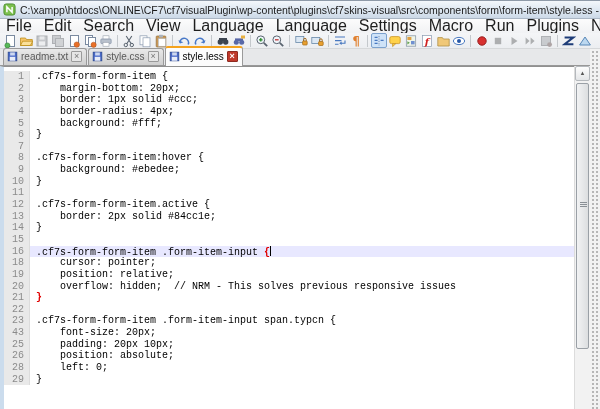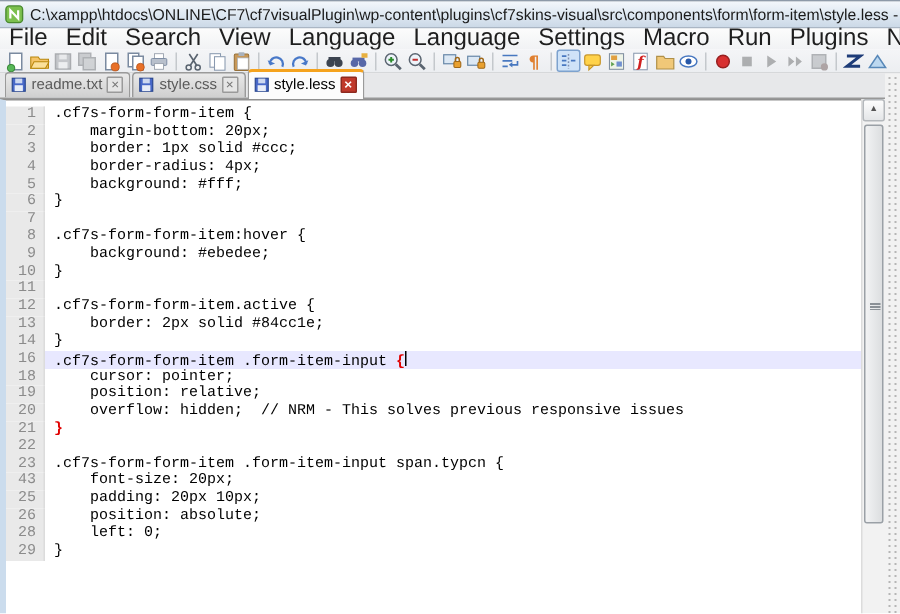--- a/index.html
+++ b/index.html
@@ -369,20 +369,21 @@
       <div class="crow"><span class="lnum">5</span><span class="ccode"><span>    background: #fff;</span></span></div>
       <div class="crow"><span class="lnum">6</span><span class="ccode"><span>}</span></span></div>
       <div class="crow"><span class="lnum">7</span><span class="ccode"><span></span></span></div>
       <div class="crow"><span class="lnum">8</span><span class="ccode"><span>.cf7s-form-form-item:hover {</span></span></div>
       <div class="crow"><span class="lnum">9</span><span class="ccode"><span>    background: #ebedee;</span></span></div>
       <div class="crow"><span class="lnum">10</span><span class="ccode"><span>}</span></span></div>
       <div class="crow"><span class="lnum">11</span><span class="ccode"><span></span></span></div>
       <div class="crow"><span class="lnum">12</span><span class="ccode"><span>.cf7s-form-form-item.active {</span></span></div>
       <div class="crow"><span class="lnum">13</span><span class="ccode"><span>    border: 2px solid #84cc1e;</span></span></div>
       <div class="crow"><span class="lnum">14</span><span class="ccode"><span>}</span></span></div>
+      <div class="crow"><span class="lnum">15</span><span class="ccode"><span></span></span></div>
       <div class="crow current"><span class="lnum">16</span><span class="ccode"><span>.cf7s-form-form-item .form-item-input </span><span class="redbrace">{</span><span class="caret"></span></span></div>
       <div class="crow"><span class="lnum">18</span><span class="ccode"><span>    cursor: pointer;</span></span></div>
       <div class="crow"><span class="lnum">19</span><span class="ccode"><span>    position: relative;</span></span></div>
       <div class="crow"><span class="lnum">20</span><span class="ccode"><span>    overflow: hidden;  // NRM - This solves previous responsive issues</span></span></div>
       <div class="crow"><span class="lnum">21</span><span class="ccode"><span></span><span class="redbrace">}</span></span></div>
       <div class="crow"><span class="lnum">22</span><span class="ccode"><span></span></span></div>
       <div class="crow"><span class="lnum">23</span><span class="ccode"><span>.cf7s-form-form-item .form-item-input span.typcn {</span></span></div>
       <div class="crow"><span class="lnum">43</span><span class="ccode"><span>    font-size: 20px;</span></span></div>
       <div class="crow"><span class="lnum">25</span><span class="ccode"><span>    padding: 20px 10px;</span></span></div>
       <div class="crow"><span class="lnum">26</span><span class="ccode"><span>    position: absolute;</span></span></div>

